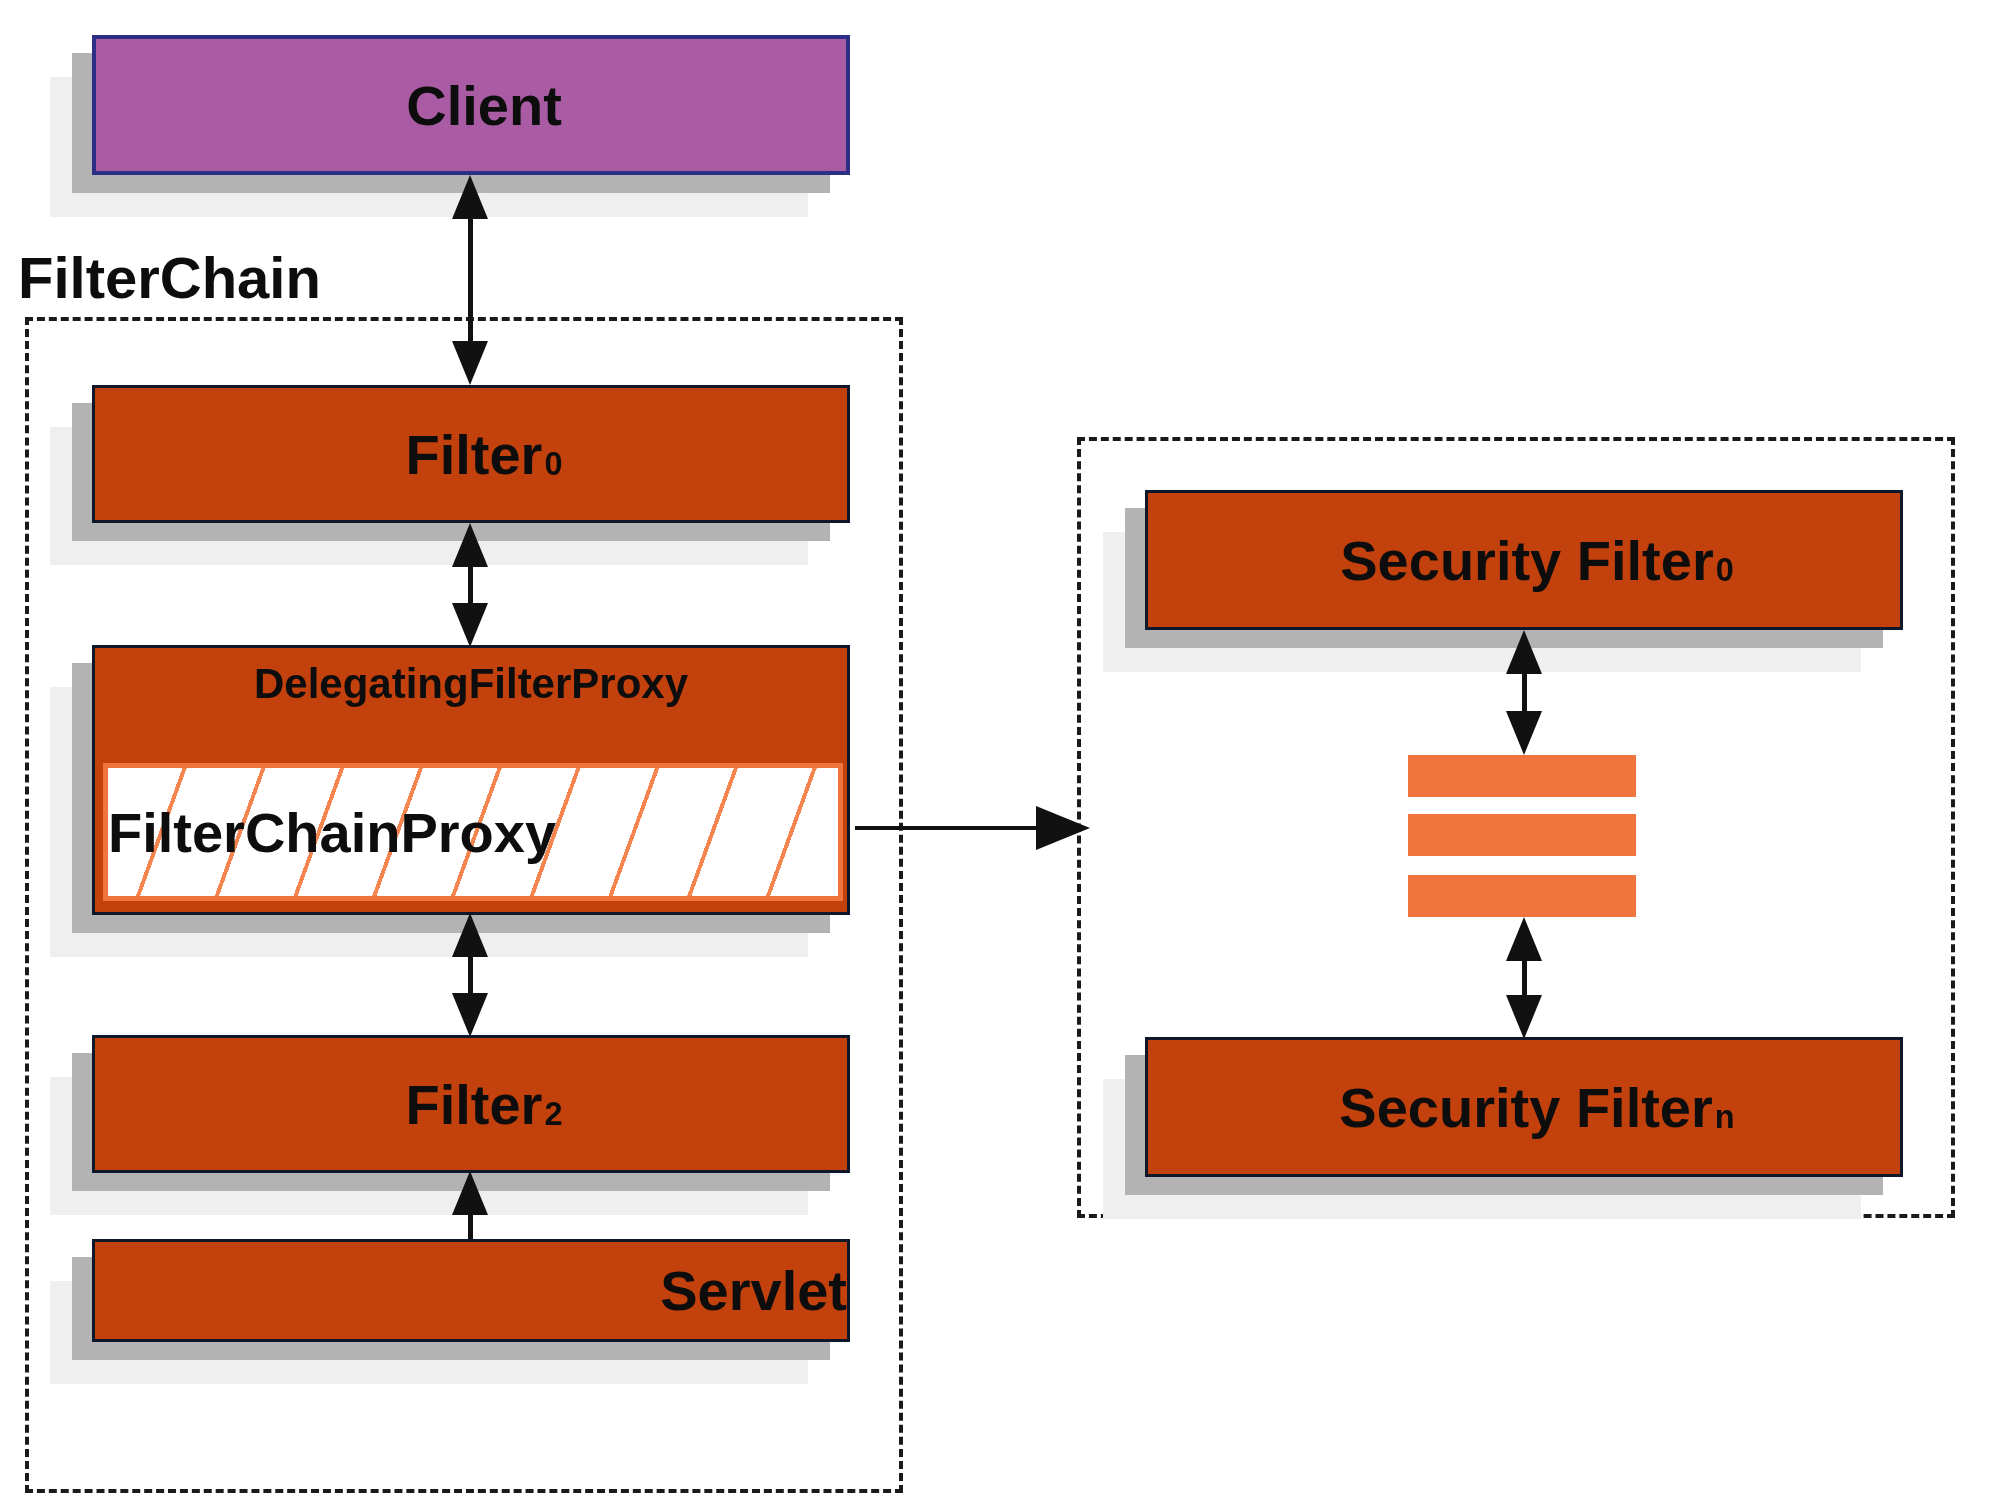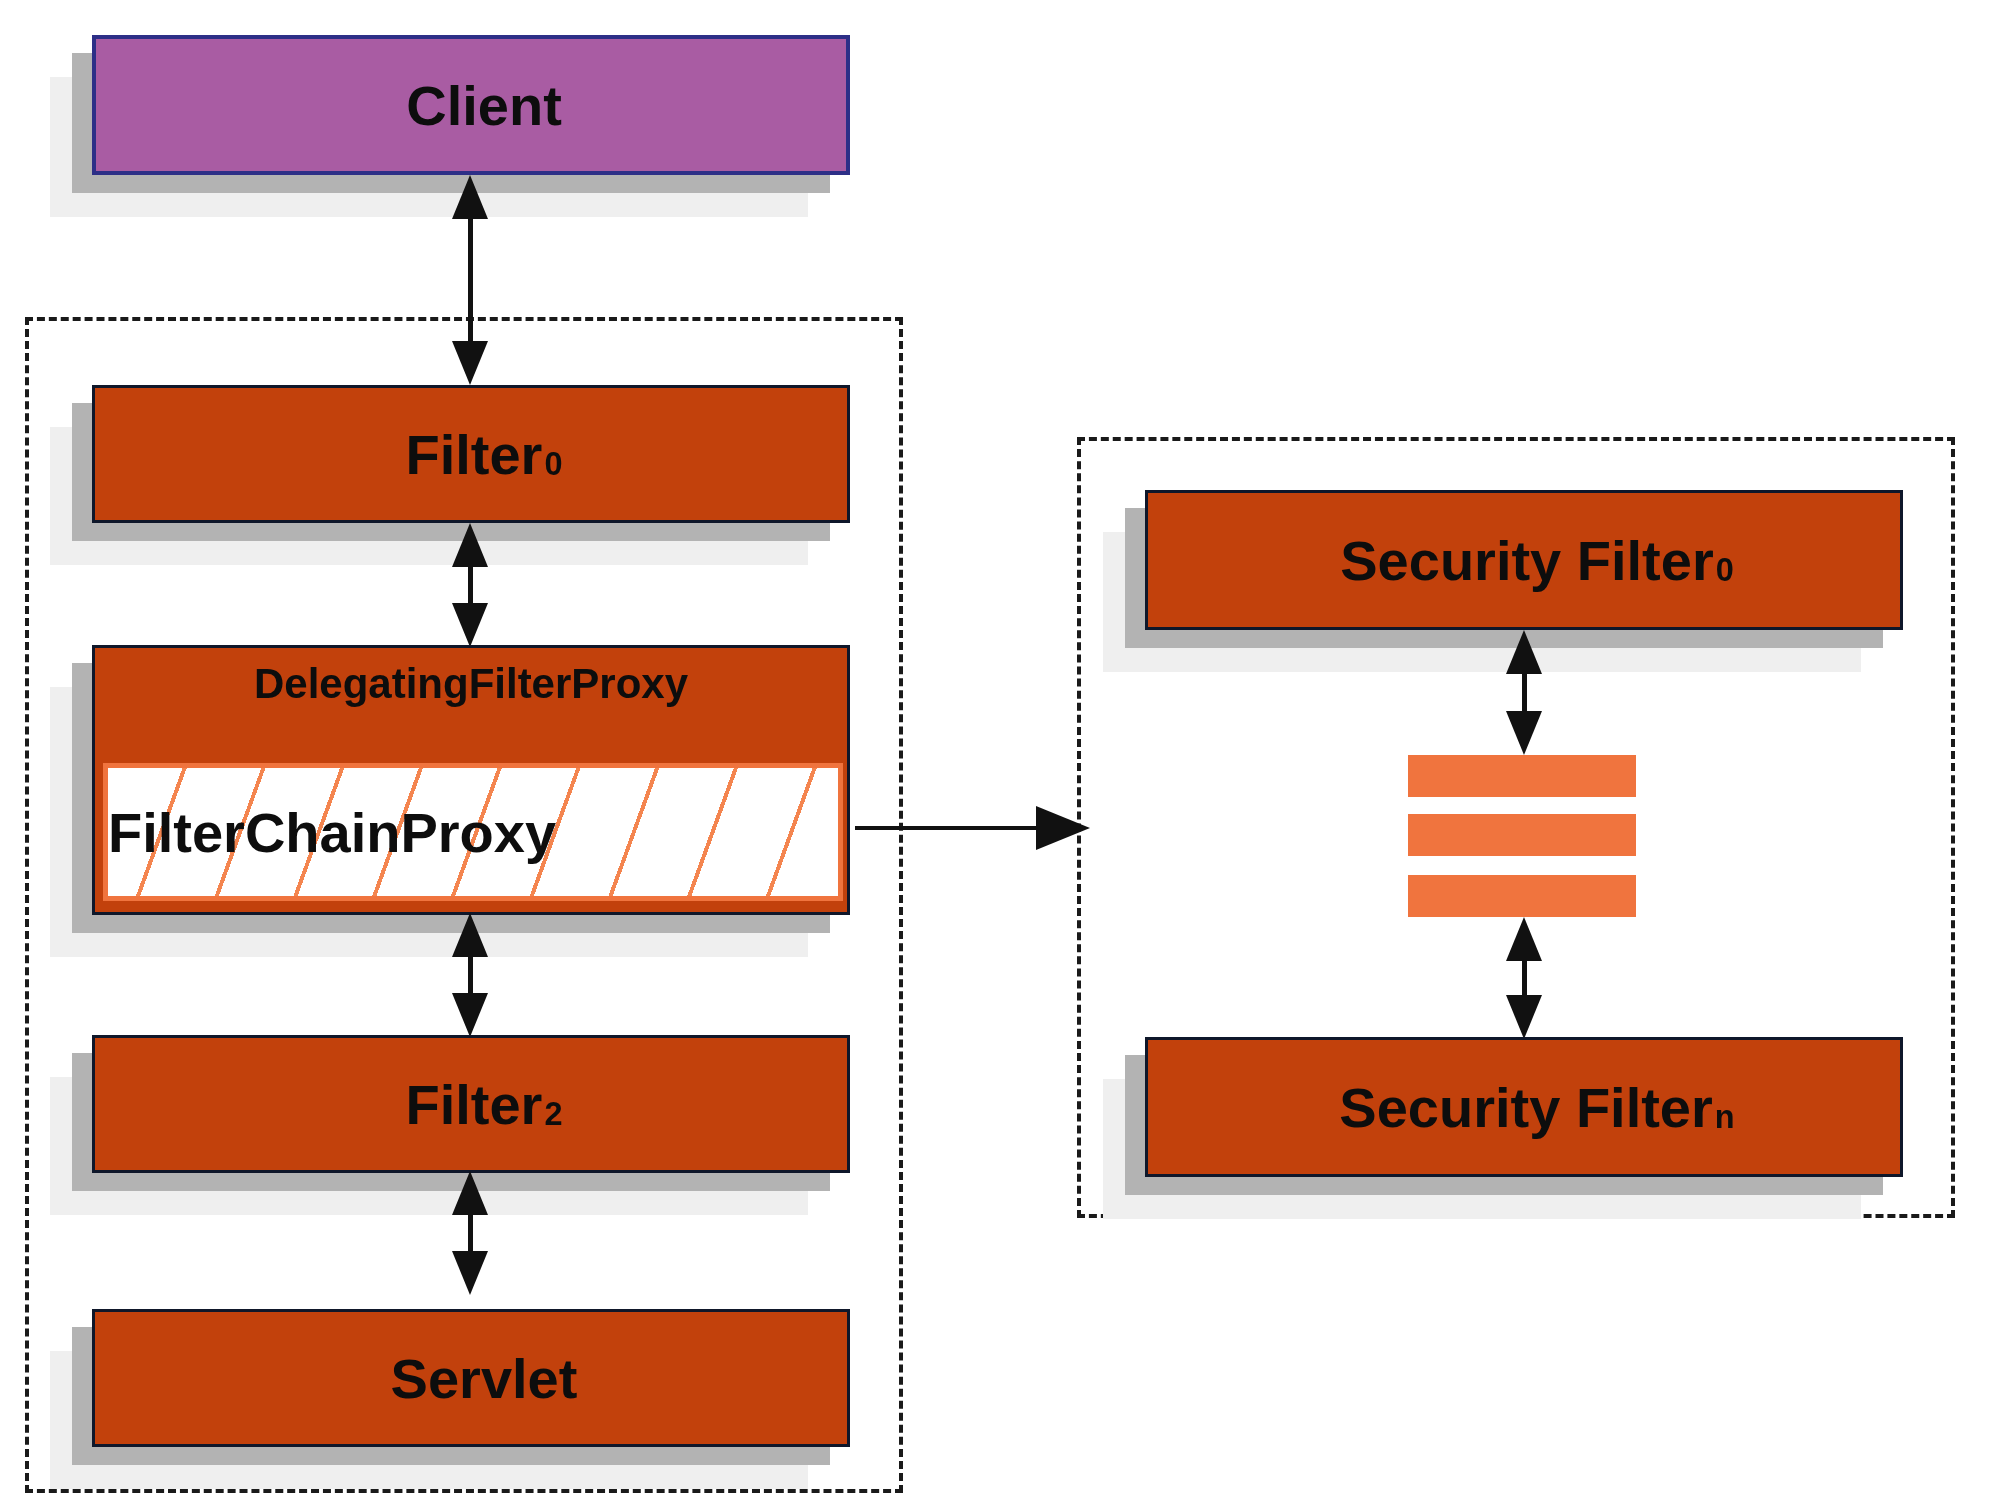--- a/index.html
+++ b/index.html
@@ -47,21 +47,21 @@
     position: absolute;
     box-sizing: border-box;
     left: 8px; top: 115px; width: 740px; height: 138px;
     background-color: #ffffff;
     background-image: repeating-linear-gradient(110deg, transparent 0 70px, #f4854f 70px 74px);
     border: 5px solid #f0743e;
     display: flex; align-items: center; 
     font-weight: bold; font-size: 56px; color: #0d0d0d;
   }
   .filter2-box  { left: 92px; top: 1035px; width: 758px; height: 138px; }
-  .servlet-box  { left: 92px; top: 1309px; width: 758px; height: 138px; }
+  .servlet-box  { left: 92px; top: 1239px; width: 758px; height: 103px; justify-content: flex-end; }
   .sf0-box      { left: 1145px; top: 490px;  width: 758px; height: 140px; }
   .sfn-box      { left: 1145px; top: 1037px; width: 758px; height: 140px; }
 
   .bar {
     position: absolute;
     left: 1408px; width: 228px; height: 42px;
     background: #f0743e;
   }
   .bar1 { top: 755px; }
   .bar2 { top: 814px; }
@@ -131,20 +131,21 @@
   }
 </style>
 </head>
 <body>
 
 <div class="canvas">
 
   <div class="dashed-region fc-region"></div>
   <div class="dashed-region sfc-region"></div>
 
+  <div class="section-label fc-label">FilterChain</div>
 
   <div class="box client-box shadowed">
     <span>Client</span>
   </div>
 
   <div class="varrow a1">
     <div class="head-up"></div>
     <div class="vline"></div>
     <div class="head-down"></div>
   </div>

